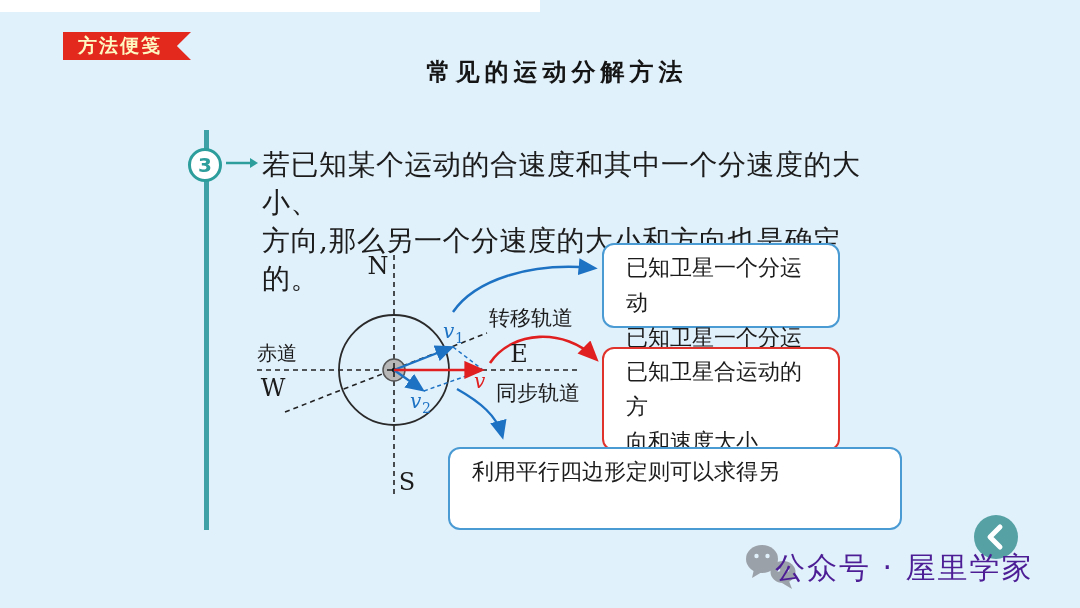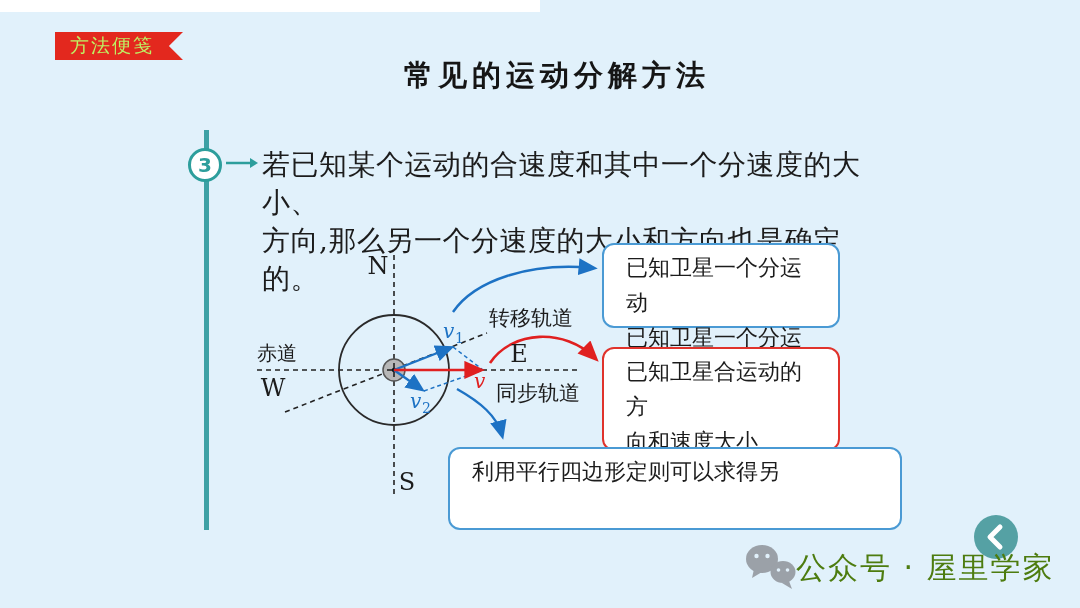--- a/index.html
+++ b/index.html
@@ -8,32 +8,32 @@
     width:1080px;height:608px;
     background:#e1f1fb;
     overflow:hidden;
     font-family:"DejaVu Sans","Liberation Sans",sans-serif;
   }
   .kai{font-family:"DejaVu Serif","Liberation Serif",serif;}
   .top-strip{position:absolute;left:0;top:0;width:540px;height:12px;background:#ffffff;}
 
   
   .badge{
-    position:absolute;left:55px;top:32px;width:128px;height:28px;
-    background:#e3281e;color:#bef264;
+    position:absolute;left:63px;top:32px;width:128px;height:28px;
+    background:#e3281e;color:#fef9c3;
     clip-path:polygon(0 0,100% 0,89% 50%,100% 100%,0 100%);
     display:flex;align-items:center;
-    font-weight:normal;font-size:19px;letter-spacing:2px;
+    font-weight:bold;font-size:19px;letter-spacing:2px;
     padding-left:15px;box-sizing:border-box;
   }
 
   
   .title{
     position:absolute;left:34px;right:0;top:56px;
-    text-align:center;font-size:29px;font-weight:bold;color:#151515;
+    text-align:center;font-size:24px;font-weight:bold;color:#151515;
     letter-spacing:5px;
   }
 
   
   .tl-line{position:absolute;left:204px;top:130px;width:5px;height:400px;background:#3da1a5;}
   .num-circle{
     position:absolute;left:188px;top:148px;width:28px;height:28px;
     background:#ffffff;border:3px solid #2d9e9c;border-radius:50%;
     display:flex;align-items:center;justify-content:center;
     color:#2d9e9c;font-size:20px;font-weight:bold;z-index:2;
@@ -60,22 +60,22 @@
   .box3{left:448px;top:447px;width:454px;height:83px;}
 
   
   .back-btn{
     position:absolute;left:974px;top:515px;width:44px;height:44px;
     background:#55a1a4;border-radius:50%;z-index:1;
     display:flex;align-items:center;justify-content:center;cursor:pointer;
   }
   .wechat-icon{position:absolute;left:742px;top:541px;z-index:2;}
   .wm-text{
-    position:absolute;left:796px;top:548px;z-index:2;
-    color:#4d7c0f;font-size:30px;letter-spacing:2px;
+    position:absolute;left:775px;top:548px;z-index:2;
+    color:#4c1d95;font-size:30px;letter-spacing:2px;
   }
 </style>
 </head>
 <body>
 
 <div class="slide">
 
   <div class="top-strip"></div>
 
   <div class="badge">

